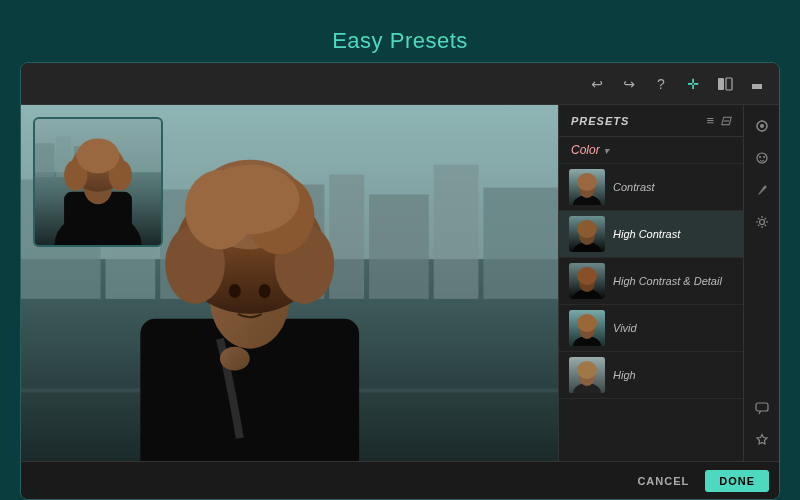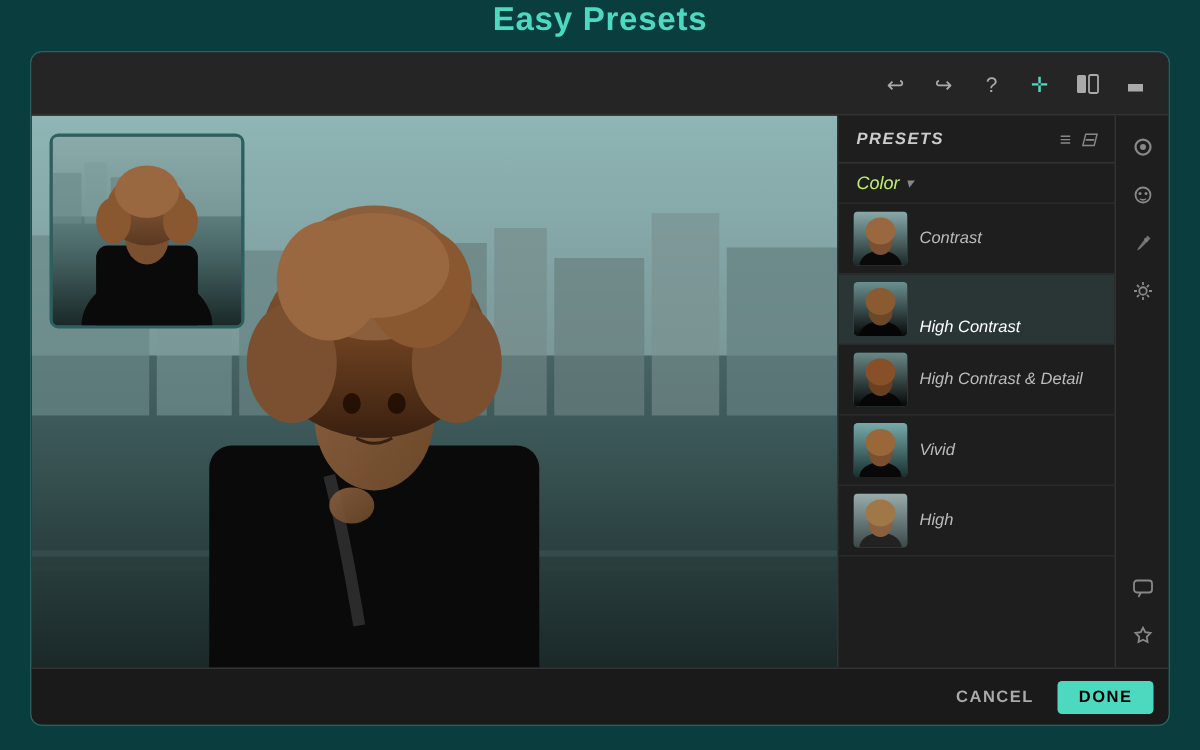--- a/index.html
+++ b/index.html
@@ -10,22 +10,22 @@
       font-family: 'Arial', sans-serif;
       overflow: hidden;
       display: flex;
       flex-direction: column;
       align-items: center;
     }
 
     .page-title {
       color: #4dd9c0;
       font-size: 22px;
-      font-weight: 700;
-      padding: 0 0 8px 0;
+      font-weight: 400;
+      padding: 28px 0 8px 0;
       letter-spacing: 0.5px;
     }
 
     .app-container {
       width: 760px;
       height: 450px;
       background-color: #1a1a1a;
       border-radius: 8px;
       border: 1.5px solid #2a6060;
       display: flex;
@@ -136,21 +136,21 @@
 
     .color-filter-row {
       padding: 6px 12px;
       display: flex;
       align-items: center;
       gap: 4px;
       border-bottom: 1px solid #2a2a2a;
     }
 
     .color-label {
-      color: #bef264;
+      color: #fca5a5;
       font-size: 12px;
     }
 
     .chevron-down {
       color: #888;
       font-size: 10px;
     }
 
     .presets-list {
       flex: 1;
@@ -163,21 +163,20 @@
       display: flex;
       align-items: center;
       gap: 8px;
       padding: 5px 10px;
       cursor: pointer;
       border-bottom: 1px solid #2a2a2a;
     }
 
     .preset-item.active {
       background: #2a3535;
-      align-items: flex-end;
     }
 
     .preset-thumb {
       width: 36px;
       height: 36px;
       border-radius: 3px;
       background: #3a5550;
       overflow: hidden;
       flex-shrink: 0;
     }

